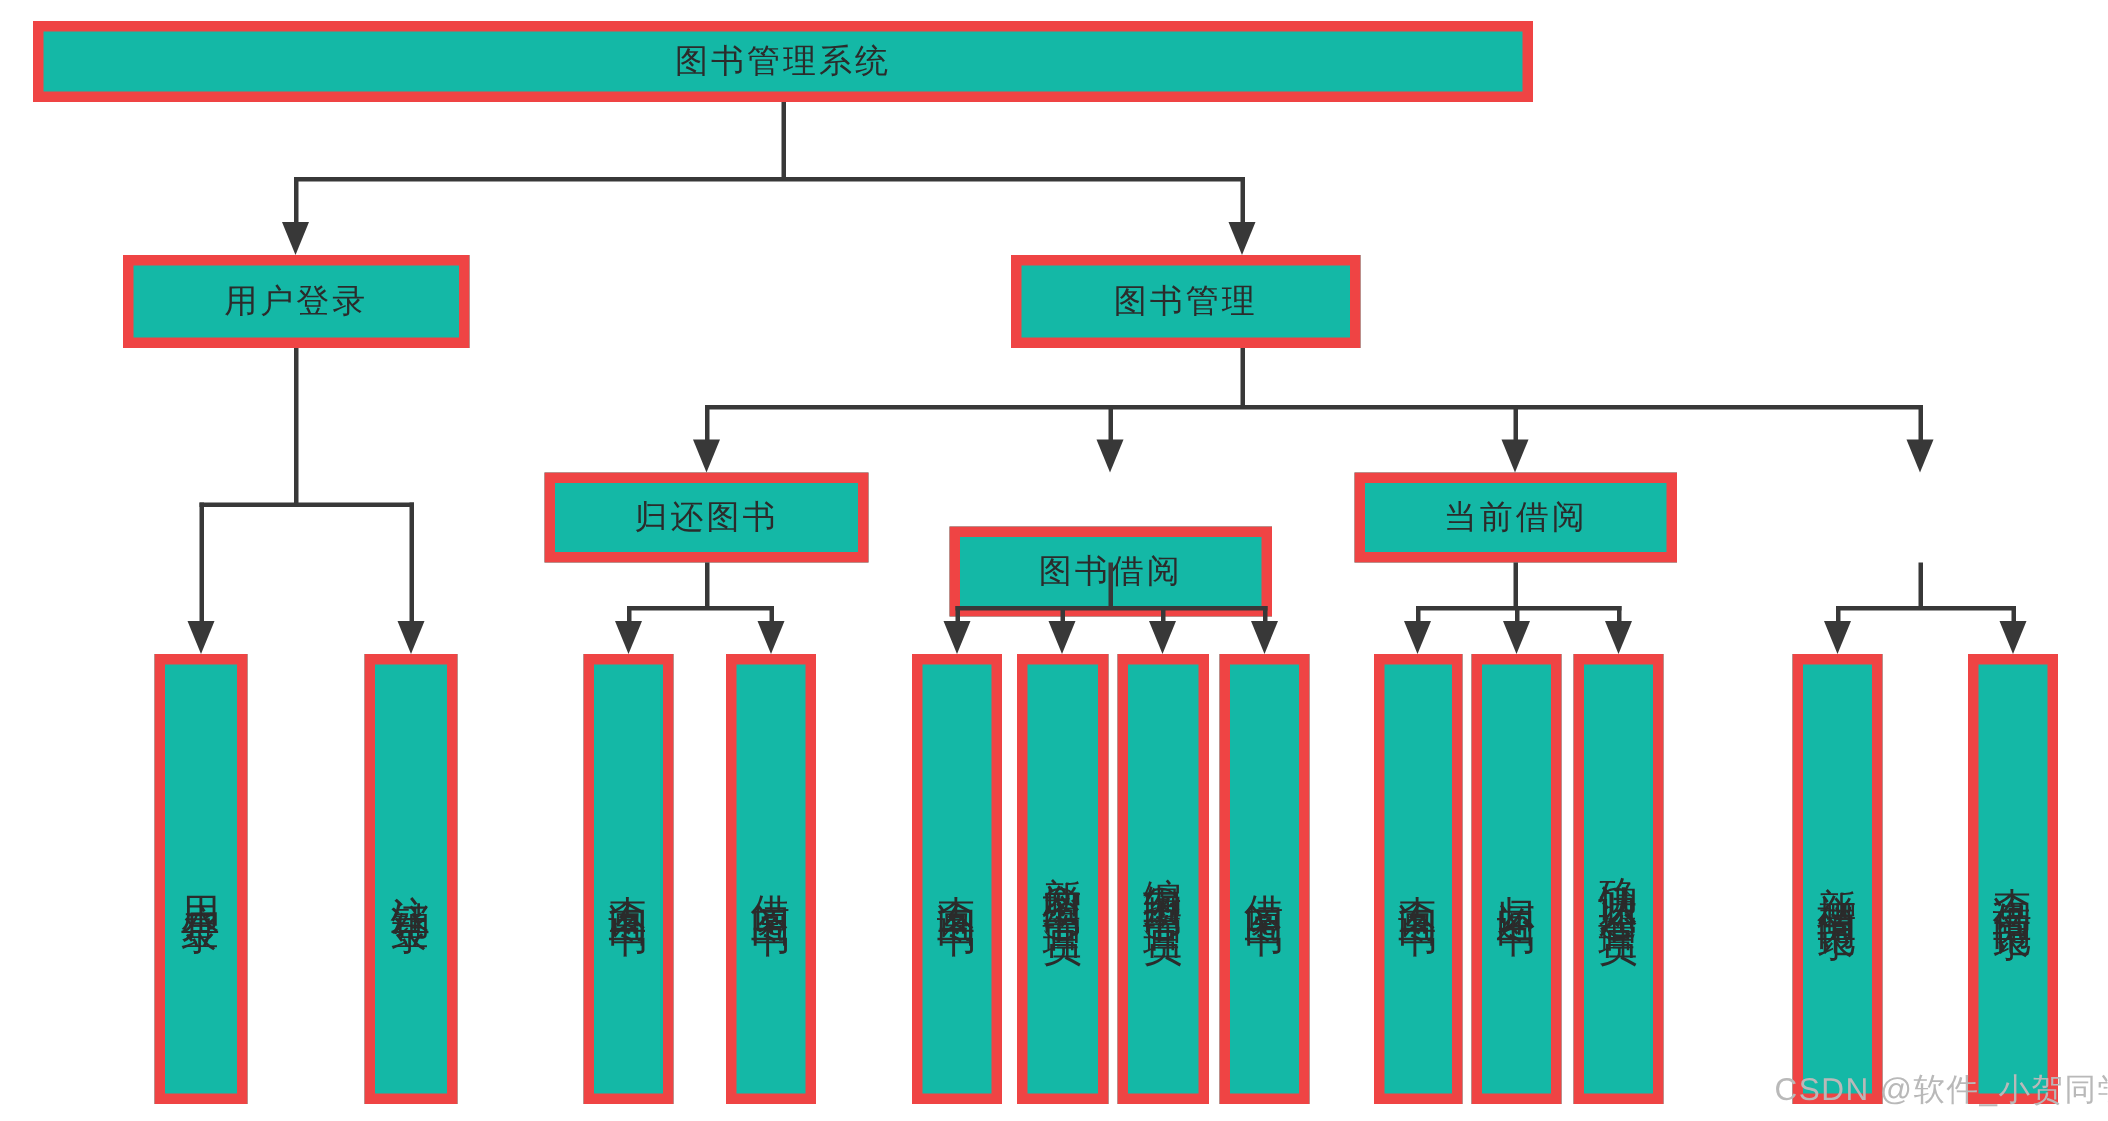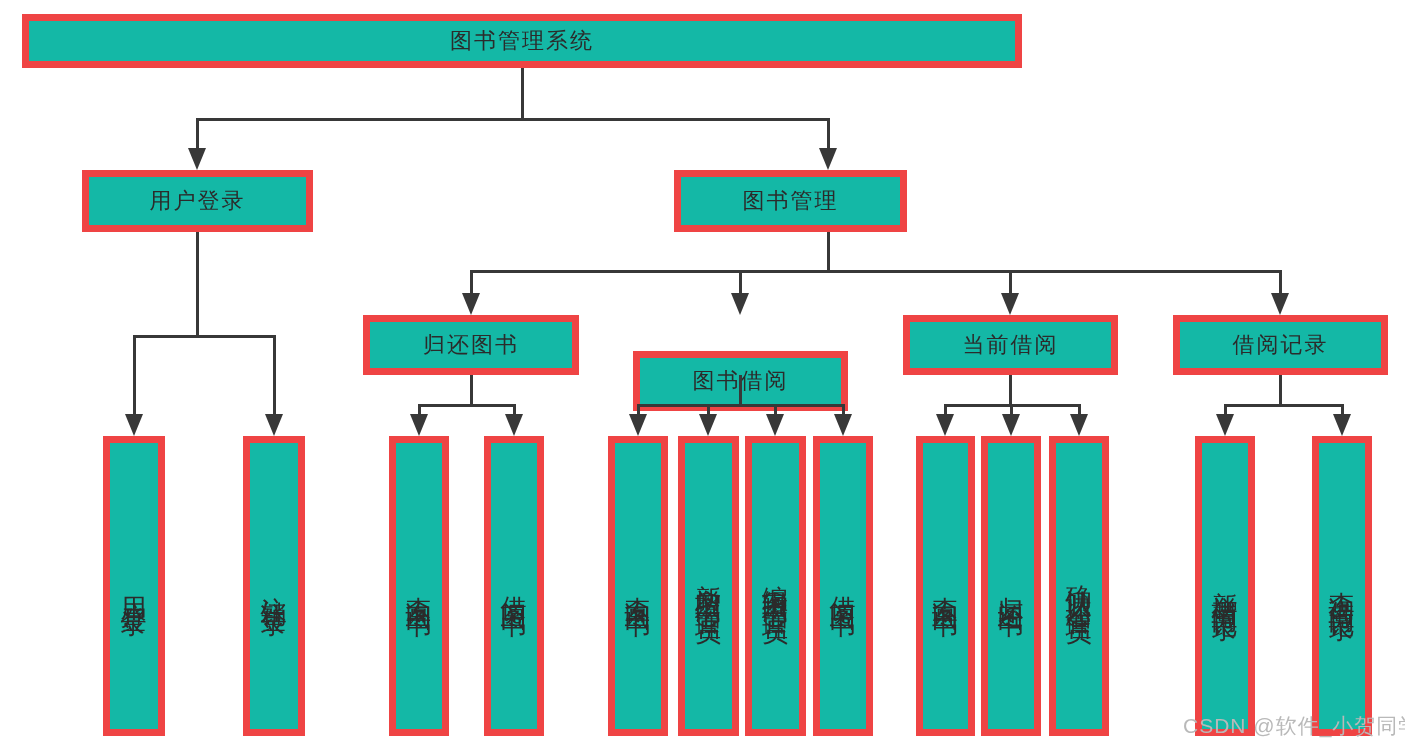--- a/index.html
+++ b/index.html
@@ -52,23 +52,20 @@
   </div>
 
   <div class="box" style="left:633px;top:315px;width:215px;height:60px;margin-top:36px;">
     <span class="hlabel">图书借阅</span>
   </div>
 
   <div class="box" style="left:903px;top:315px;width:215px;height:60px;">
     <span class="hlabel">当前借阅</span>
   </div>
 
-  <div class="box" style="left:1173px;top:315px;width:215px;height:60px;">
-    <span class="hlabel">借阅记录</span>
-  </div>
 
   <div class="box leaf" style="left:103px;top:436px;width:62px;height:300px;">
     <span class="vtext">用户登录</span>
   </div>
   <div class="box leaf" style="left:243px;top:436px;width:62px;height:300px;">
     <span class="vtext">注销登录</span>
   </div>
 
   <div class="box leaf" style="left:389px;top:436px;width:60px;height:300px;">
     <span class="vtext">查询图书</span>

